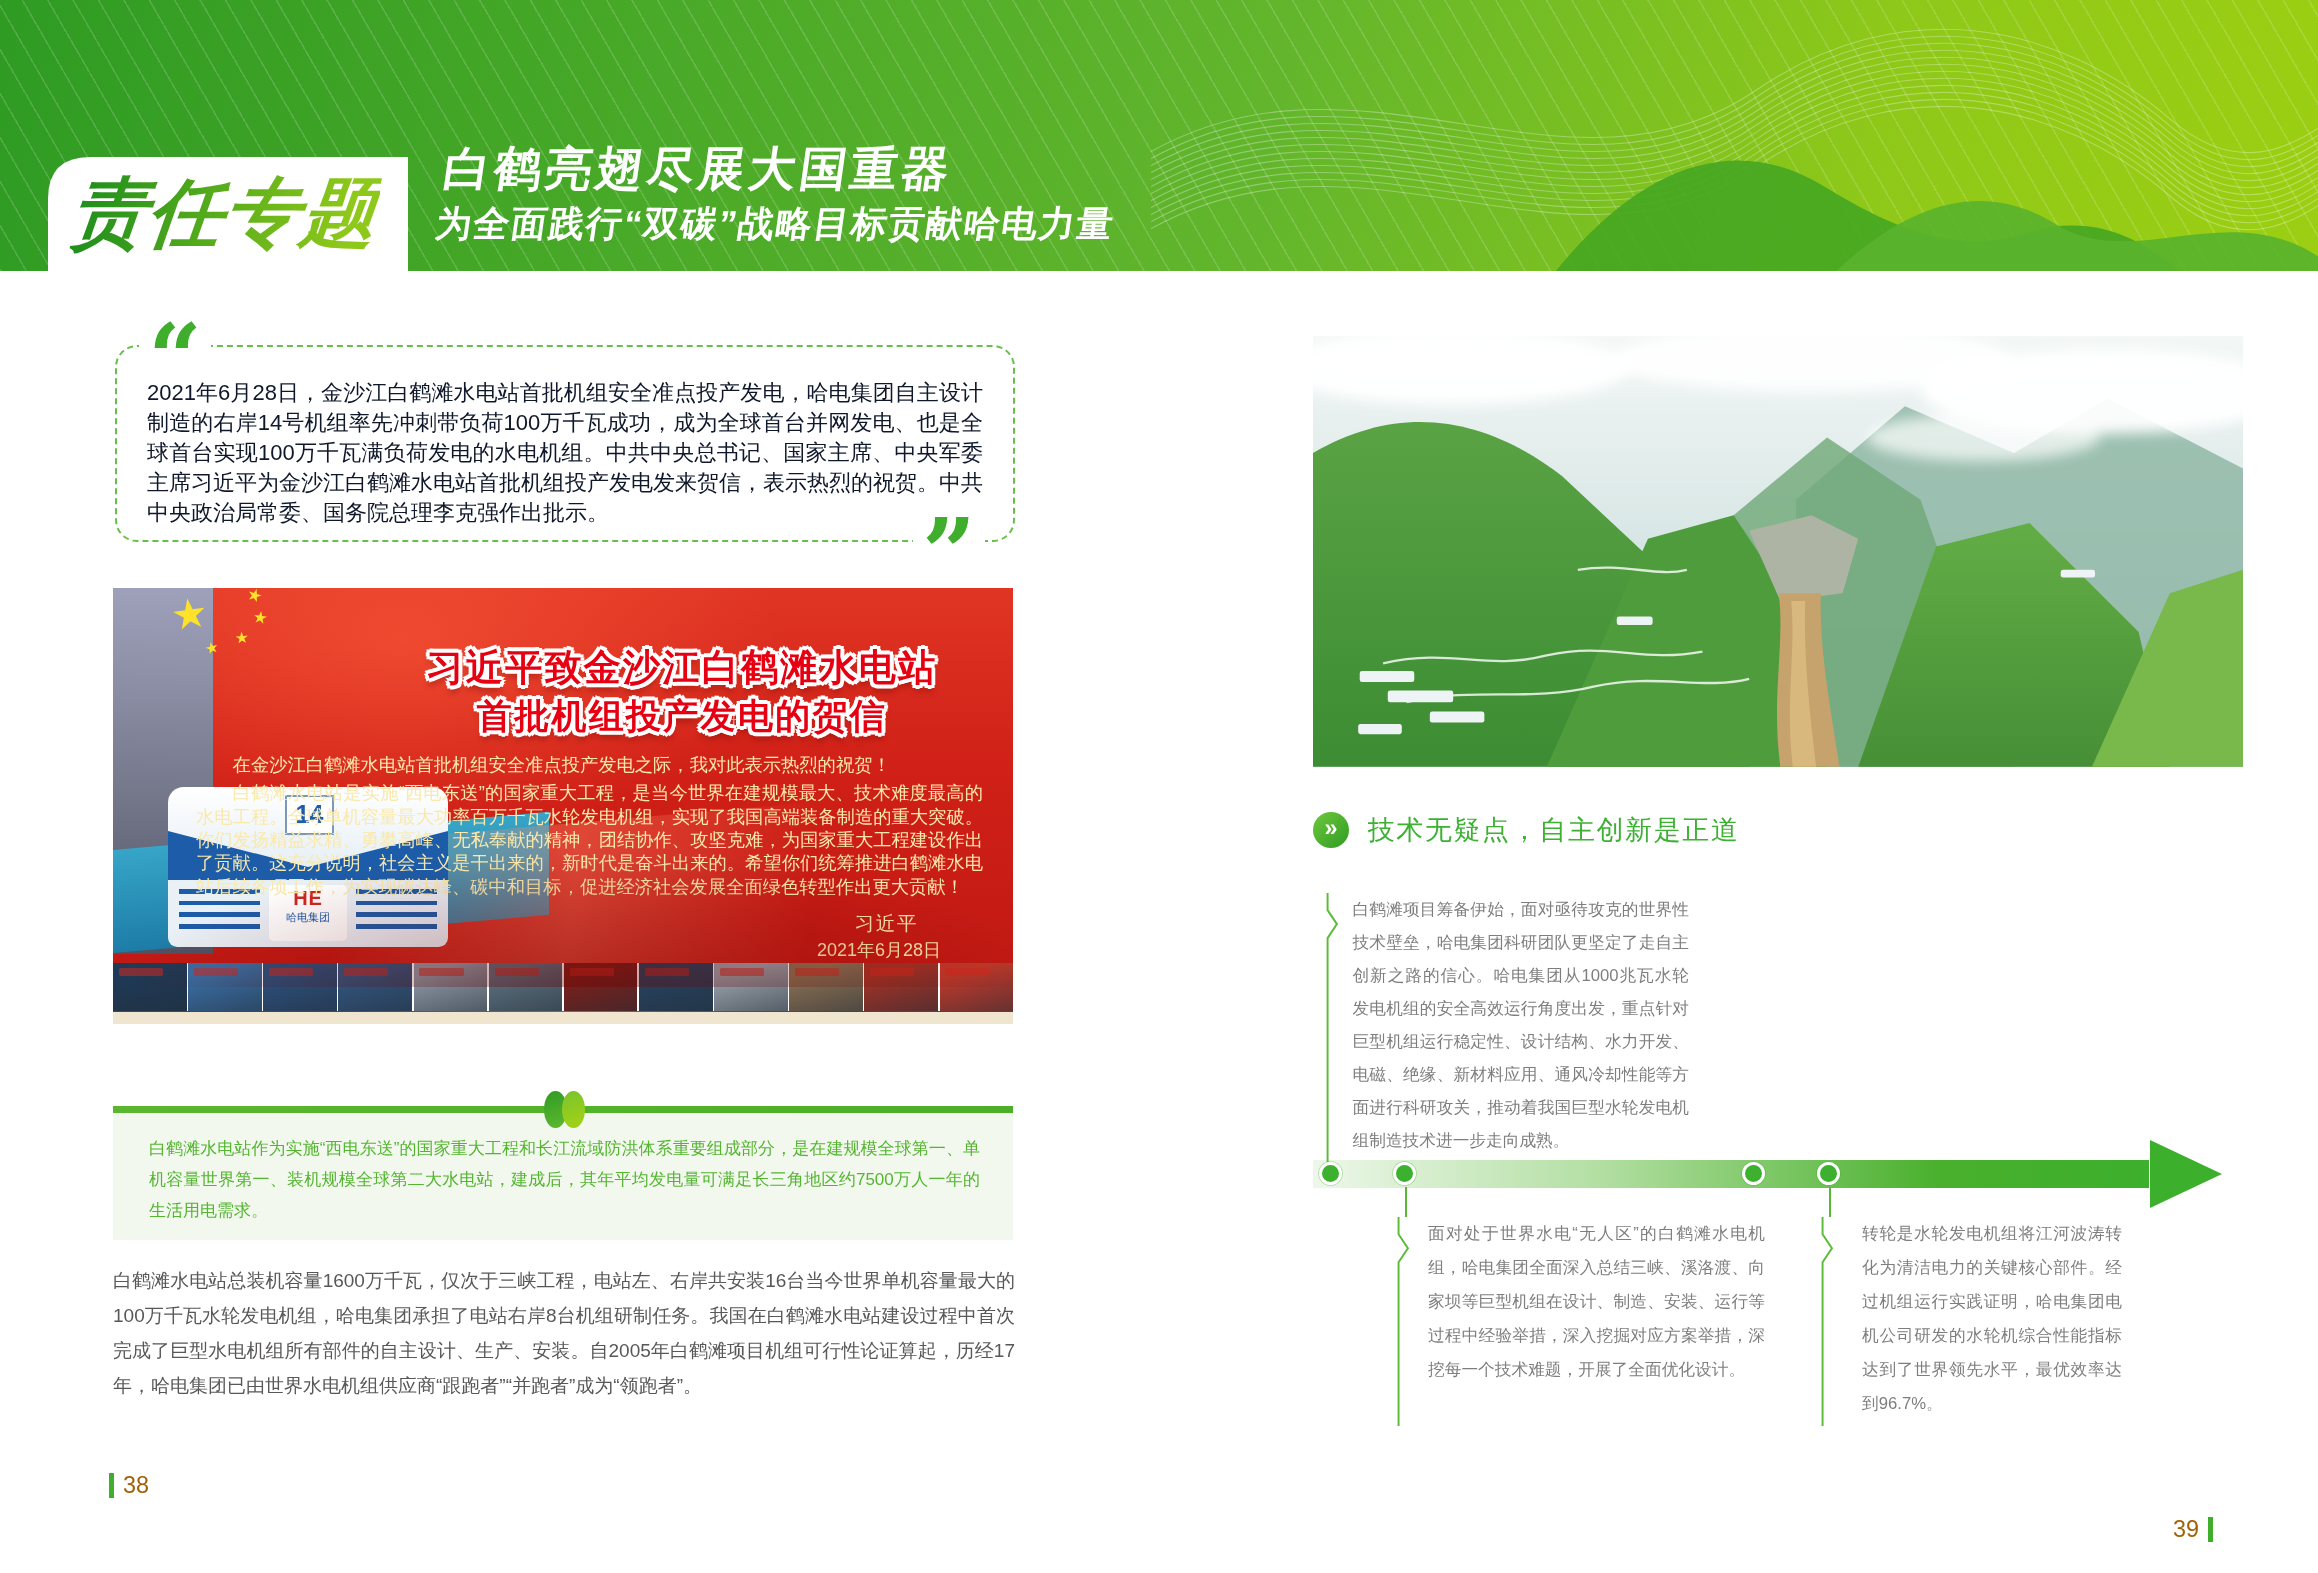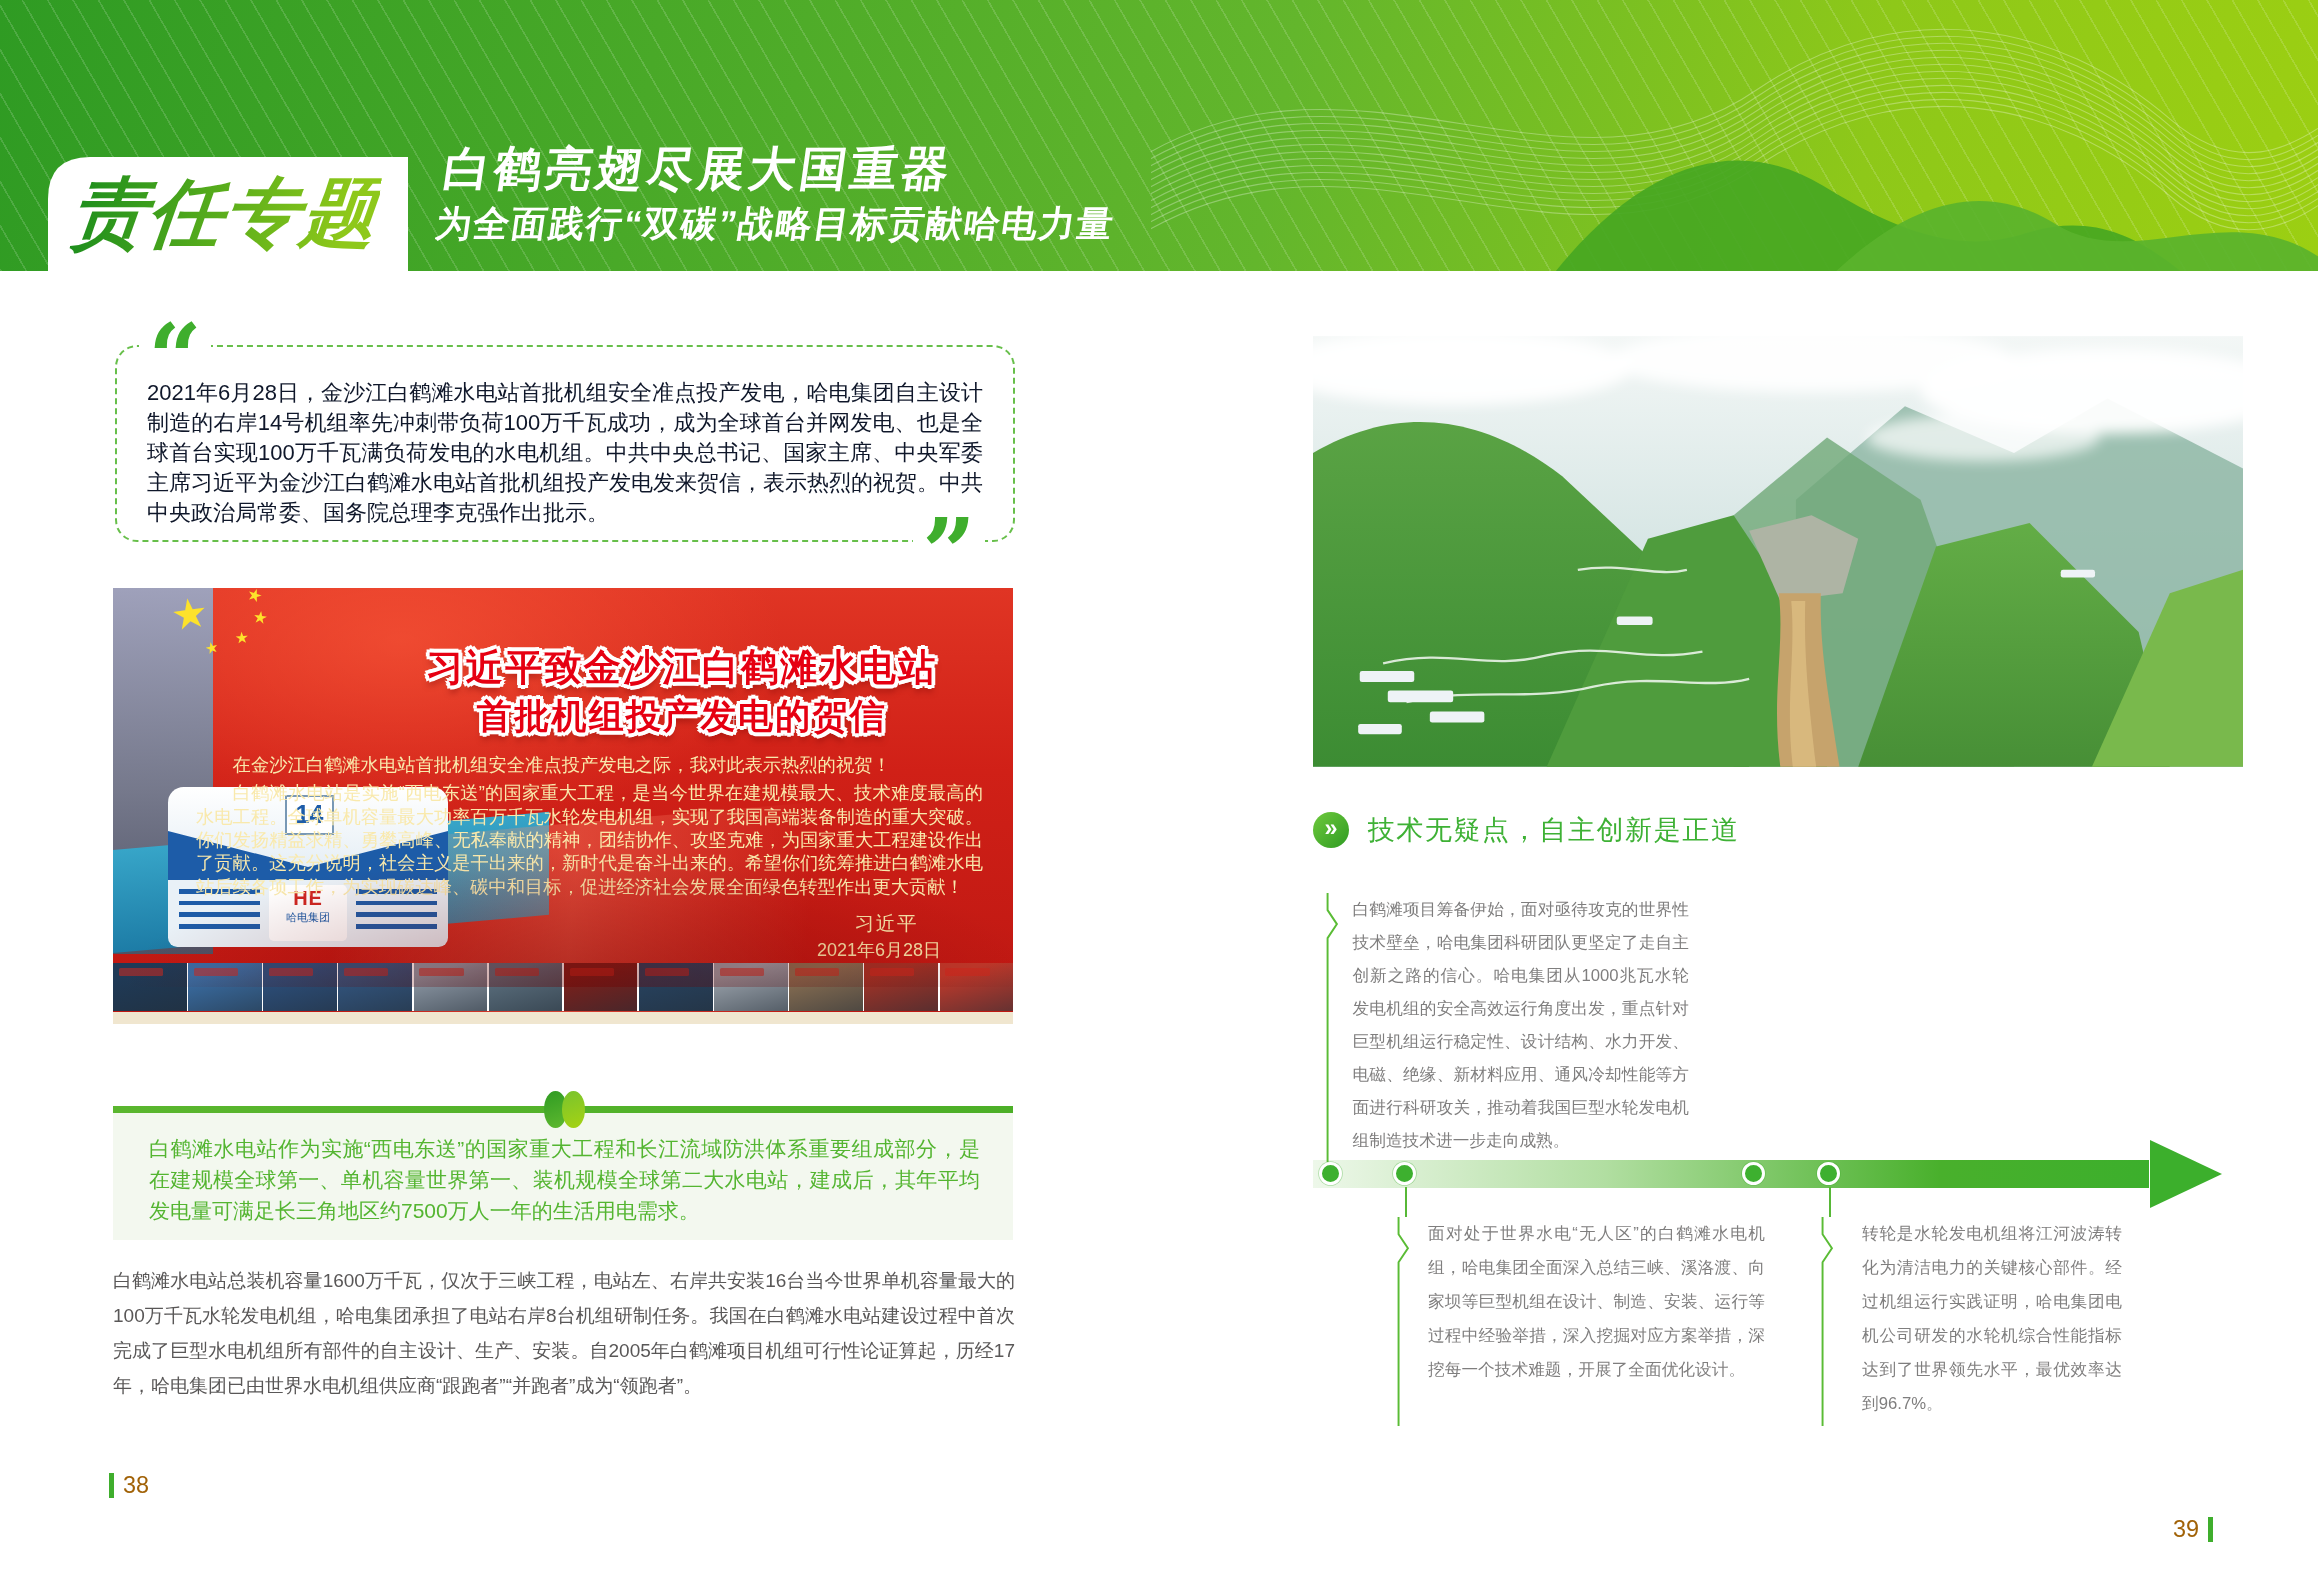--- a/index.html
+++ b/index.html
@@ -89,21 +89,21 @@
         background:rgba(210,40,30,.55);border-radius:1.6px;}
   .sand-strip{position:absolute;left:0;top:424px;width:900px;height:12.5px;background:#f0e6cf;}
 
   
   .highlight-box{position:absolute;left:113px;top:1106px;width:900px;height:134px;background:#f3f8ef;}
   .hl-bar{position:absolute;left:0;top:0;width:100%;height:7px;
         background:linear-gradient(90deg,#5ab62e,#4caf27);}
   .hl-leaf{position:absolute;top:-15px;width:23.4px;height:37px;border-radius:50%;}
   .hl-leaf-1{left:431px;background:linear-gradient(160deg,#2f9b23,#5fb92f);}
   .hl-leaf-2{left:449px;background:linear-gradient(160deg,#79c32e,#a6d312);}
-  .highlight-text{margin:0;padding:26.5px 33px 0 36px;font-size:21px;line-height:31px;color:#54b531;
+  .highlight-text{margin:0;padding:26.5px 33px 0 36px;font-size:17px;line-height:31px;color:#54b531;
         text-align:justify;}
 
   
   .body-par{position:absolute;left:113px;top:1263px;width:902px;margin:0;font-size:19px;line-height:35px;
         color:#595757;text-align:justify;}
 
   
   .page-num{position:absolute;font-size:23.4px;color:#a16207;display:flex;align-items:center;gap:9.3px;}
   .page-num .pbar{width:4.7px;height:25px;background:#3fae2d;}
   .page-num-left{left:109px;top:1472px;}

